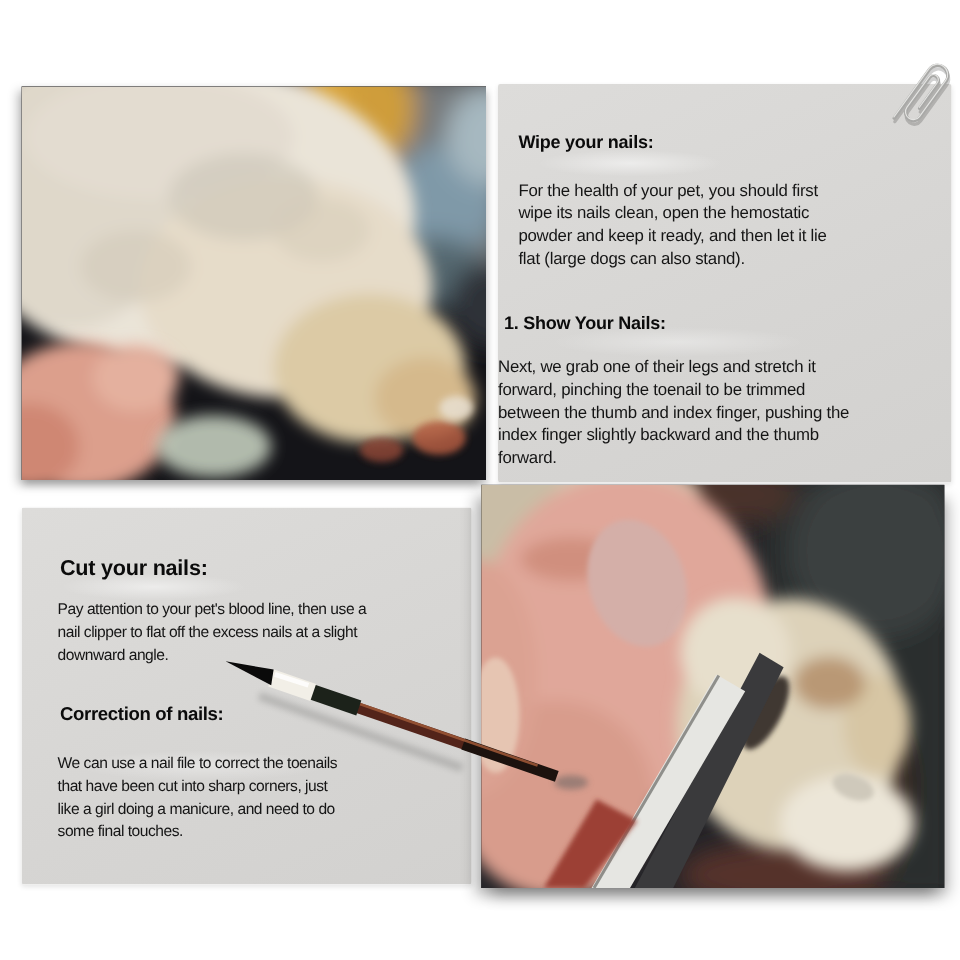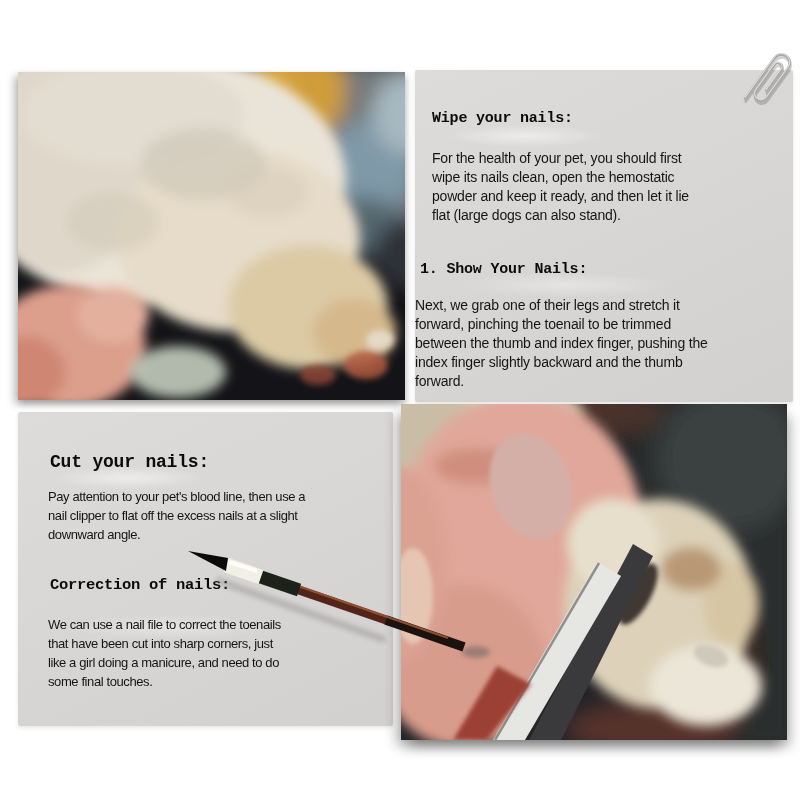--- a/index.html
+++ b/index.html
@@ -24,23 +24,23 @@
   
   .panel{
     position:absolute;border-radius:2px;
     background:
       radial-gradient(110px 16px at 110px 66px, rgba(255,255,255,.5), rgba(255,255,255,0) 70%),
       radial-gradient(150px 18px at 150px 215px, rgba(255,255,255,.35), rgba(255,255,255,0) 70%),
       linear-gradient(155deg,#dddcda 0%,#d6d5d3 60%,#d2d1cf 100%);
     box-shadow:0 2px 4px rgba(0,0,0,.10);
   }
   .panel-tr{left:415px;top:70px;width:378px;height:332px;}
-  .panel-bl{left:18px;top:412px;width:375px;height:314px;}
-
-  .panel h2,.panel h3{position:absolute;margin:0;color:#0b0b0b;font-weight:700;font-family:Liberation Mono, monospace;}
+  .panel-bl{left:18px;top:423px;width:375px;height:314px;}
+
+  .panel h2,.panel h3{position:absolute;margin:0;color:#0b0b0b;font-weight:700;}
   .panel p{position:absolute;margin:0;color:#151515;font-weight:400;white-space:pre-line;}
 
   .wipe-h{top:40px;left:17px;font-size:15px;letter-spacing:-.2px;}
   .wipe-b{top:79px;left:17px;font-size:14px;line-height:19px;width:356px;letter-spacing:-.2px;}
   .show-h{top:191px;left:5px;font-size:15px;letter-spacing:-.2px;}
   .show-b{top:226px;left:0;font-size:14px;line-height:19px;width:360px;letter-spacing:-.2px;}
 
   .cut-h{top:40px;left:32px;font-size:18px;letter-spacing:-.2px;}
   .cut-b{top:75px;left:30px;font-size:13px;line-height:19px;width:344px;letter-spacing:-.4px;}
   .corr-h{top:164px;left:32px;font-size:15.5px;letter-spacing:-.3px;}

